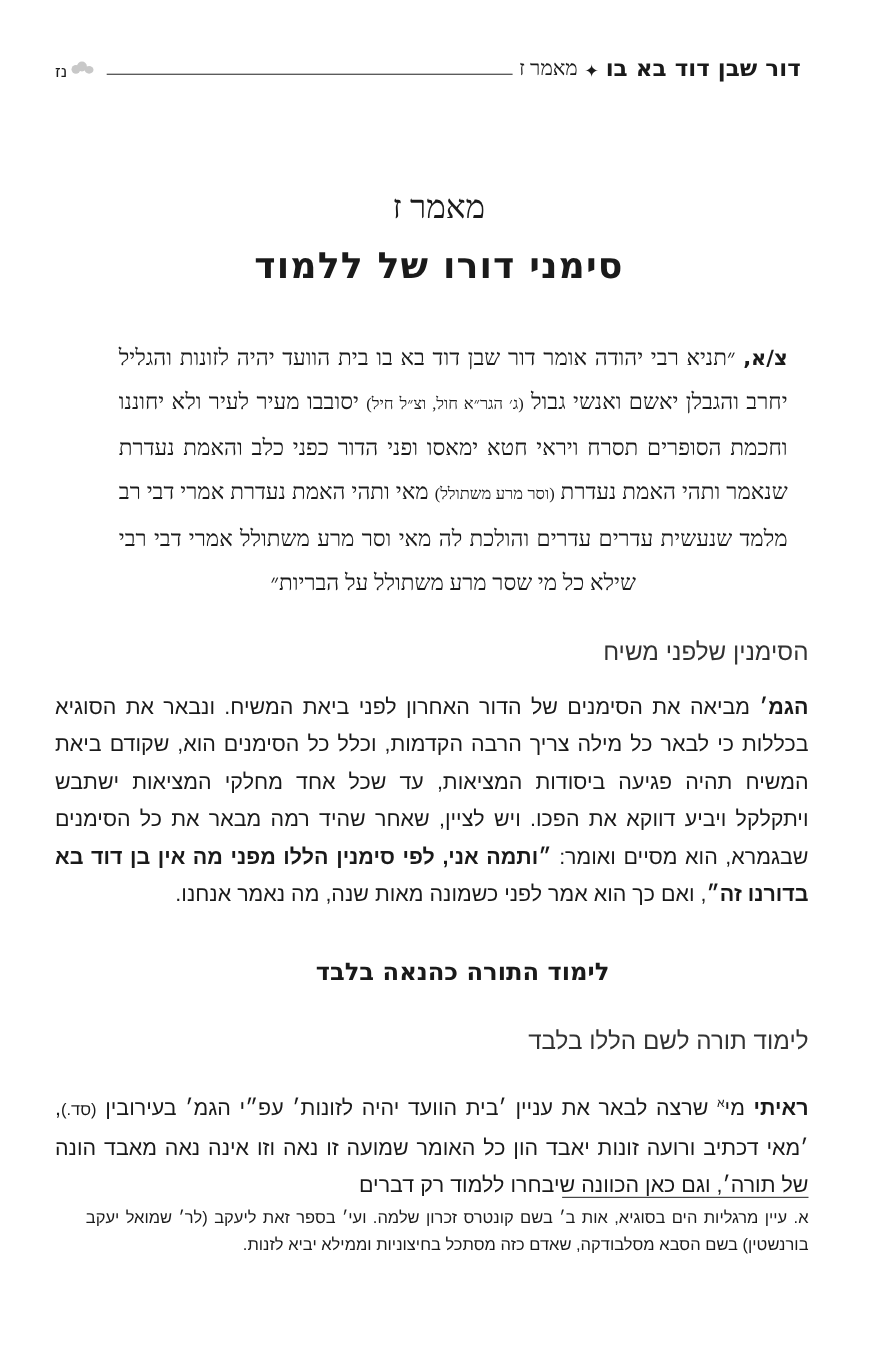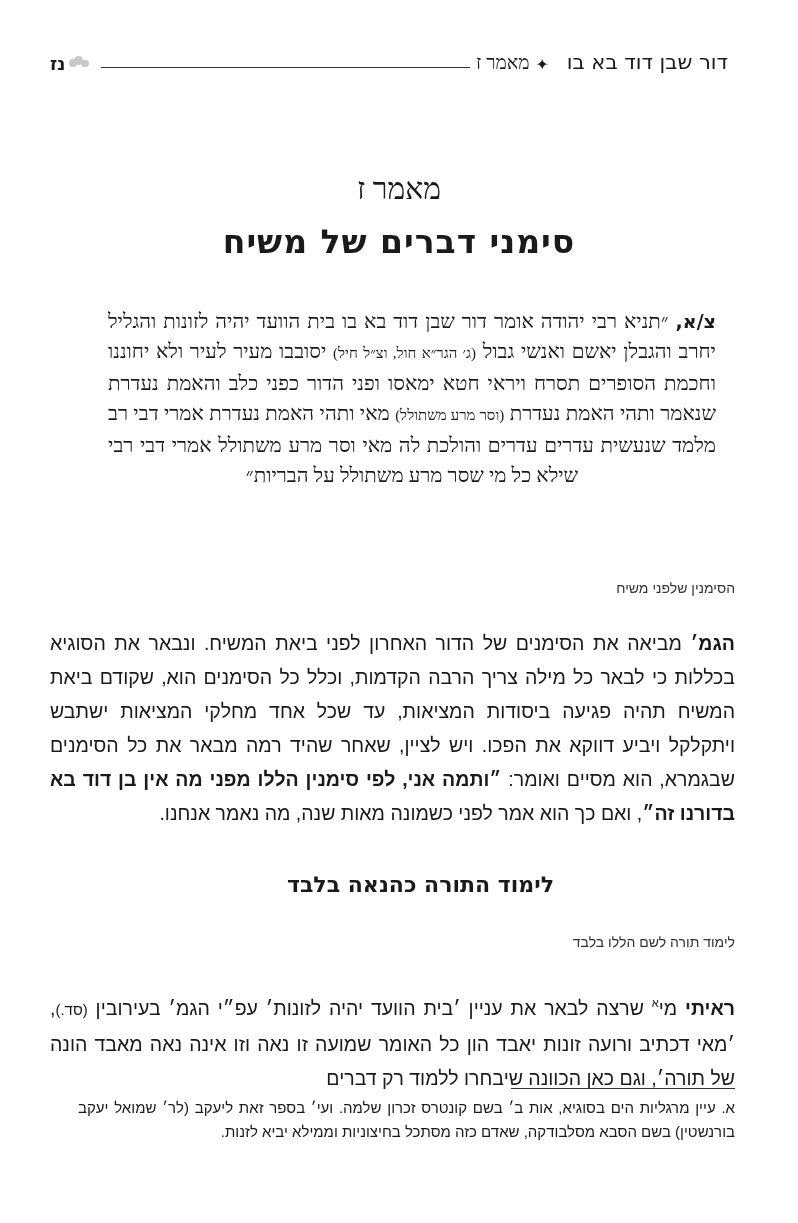--- a/index.html
+++ b/index.html
@@ -8,43 +8,43 @@
     font-family: "DejaVu Serif", "Liberation Serif", serif;
     color: #1a1a1a;
   }
   .page { position: absolute; left: 0; top: 0; width: 798px; height: 1223px; direction: rtl; }
 
   
   .running-header {
     position: absolute; top: 40px; left: 50px; right: 70px; height: 34px;
     display: flex; align-items: flex-end; direction: rtl;
   }
-  .rh-title { font-family: "DejaVu Sans", sans-serif; font-weight: normal; font-size: 21px; white-space: nowrap; margin-left: 12px; }
+  .rh-title { font-family: "DejaVu Sans", sans-serif; font-weight: bold; font-size: 21px; white-space: nowrap; }
   .rh-star { font-size: 16px; margin: 0 6px; }
   .rh-sub { font-family: "Liberation Serif", serif; font-size: 19px; white-space: nowrap; }
   .rh-rule { flex: 1; border-bottom: 1.5px solid #333; margin: 0 6px 6px 6px; }
   .rh-ornament { width: 22px; height: 12px; margin: 0 4px 6px 4px; position: relative; }
   .rh-ornament span { position:absolute; border-radius:50%; background:#c8c8c8; }
-  .rh-page { font-family: "DejaVu Sans", sans-serif; font-weight: bold; font-size: 18px; white-space: nowrap; }
+  .rh-page { font-family: "DejaVu Sans", sans-serif; font-weight: normal; font-size: 15px; white-space: nowrap; }
 
   .center { text-align: center; position: absolute; left: 0; right: 0; }
   .maamar-label { top: 172px; font-family: "Liberation Serif", serif; font-size: 30px; }
   .main-title { top: 222px; font-family: "DejaVu Sans", sans-serif; font-weight: bold; font-size: 33px; letter-spacing: 1px; }
 
   .quote-block {
     position: absolute; top: 306px; left: 108px; right: 82px;
-    font-family: "Liberation Serif", serif; font-size: 20.5px; line-height: 30px;
+    font-family: "Liberation Serif", serif; font-size: 20.5px; line-height: 40px;
     text-align: justify; text-align-last: center;
   }
   .quote-block .ref { font-family: "DejaVu Sans", sans-serif; font-weight: bold; font-size: 19px; }
   .small { font-size: 15px; }
 
   .subhead {
     position: absolute; right: 63px; font-family: "Liberation Sans", sans-serif;
-    font-size: 14px; color: #333;
+    font-size: 22px; color: #333;
   }
   .body-text {
     position: absolute; left: 50px; right: 63px;
     font-family: "Liberation Sans", sans-serif; font-size: 19.5px; line-height: 34px;
     text-align: justify;
   }
   .body-text .lead { font-weight: bold; }
   .body-text b { font-weight: bold; }
   .section-heading {
     position: absolute; top: 872px; right: 244px; font-family: "DejaVu Sans", sans-serif;
@@ -70,21 +70,21 @@
     <span class="rh-rule"></span>
     <span class="rh-ornament">
       <span style="left:0;top:3px;width:8px;height:8px;"></span>
       <span style="left:5px;top:0;width:9px;height:9px;"></span>
       <span style="left:12px;top:4px;width:8px;height:7px;"></span>
     </span>
     <span class="rh-page">נז</span>
   </div>
 
   <div class="center maamar-label">מאמר ז</div>
-  <div class="center main-title">סימני דברים של משיח</div>
+  <div class="center main-title">סימני דורו של ללמוד</div>
 
   <div class="quote-block">
     <span class="ref">צ/א,</span><span> ״תניא רבי יהודה אומר דור שבן דוד בא בו בית הוועד יהיה לזונות והגליל יחרב והגבלן יאשם ואנשי גבול </span><span class="small">(ג׳ הגר״א חול, וצ״ל חיל)</span><span> יסובבו מעיר לעיר ולא יחוננו וחכמת הסופרים תסרח ויראי חטא ימאסו ופני הדור כפני כלב והאמת נעדרת שנאמר ותהי האמת נעדרת </span><span class="small">(וסר מרע משתולל)</span><span> מאי ותהי האמת נעדרת אמרי דבי רב מלמד שנעשית עדרים עדרים והולכת לה מאי וסר מרע משתולל אמרי דבי רבי שילא כל מי שסר מרע משתולל על הבריות״</span>
   </div>
 
   <div class="subhead" style="top:580px;">הסימנין שלפני משיח</div>
 
   <div class="body-text" style="top:609px;margin-top:17px;">
     <span class="lead">הגמ׳</span><span> מביאה את הסימנים של הדור האחרון לפני ביאת המשיח. ונבאר את הסוגיא בכללות כי לבאר כל מילה צריך הרבה הקדמות, וכלל כל הסימנים הוא, שקודם ביאת המשיח תהיה פגיעה ביסודות המציאות, עד שכל אחד מחלקי המציאות ישתבש ויתקלקל ויביע דווקא את הפכו. ויש לציין, שאחר שהיד רמה מבאר את כל הסימנים שבגמרא, הוא מסיים ואומר: </span><b>״ותמה אני, לפי סימנין הללו מפני מה אין בן דוד בא בדורנו זה״</b><span>, ואם כך הוא אמר לפני כשמונה מאות שנה, מה נאמר אנחנו.</span>
   </div>

